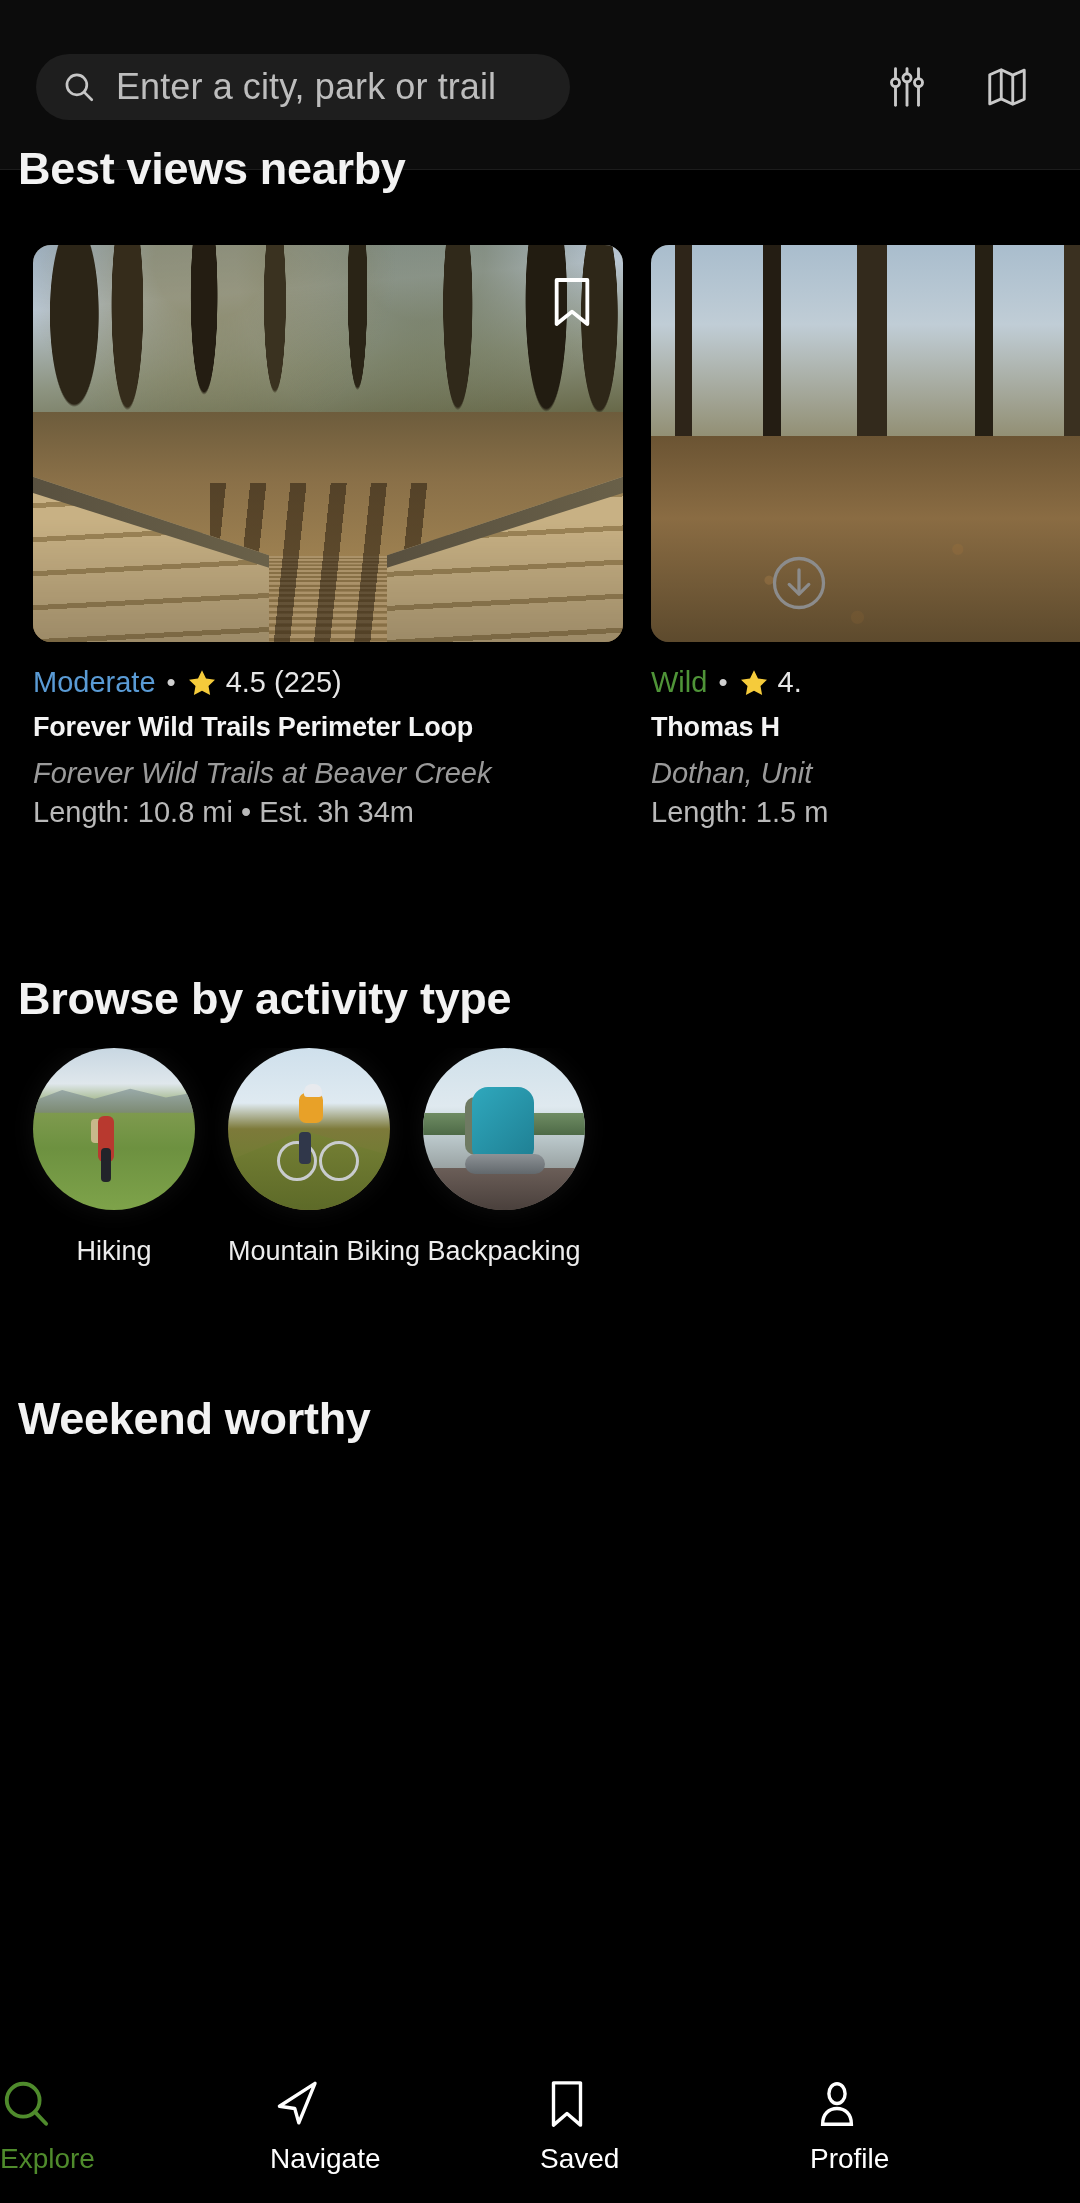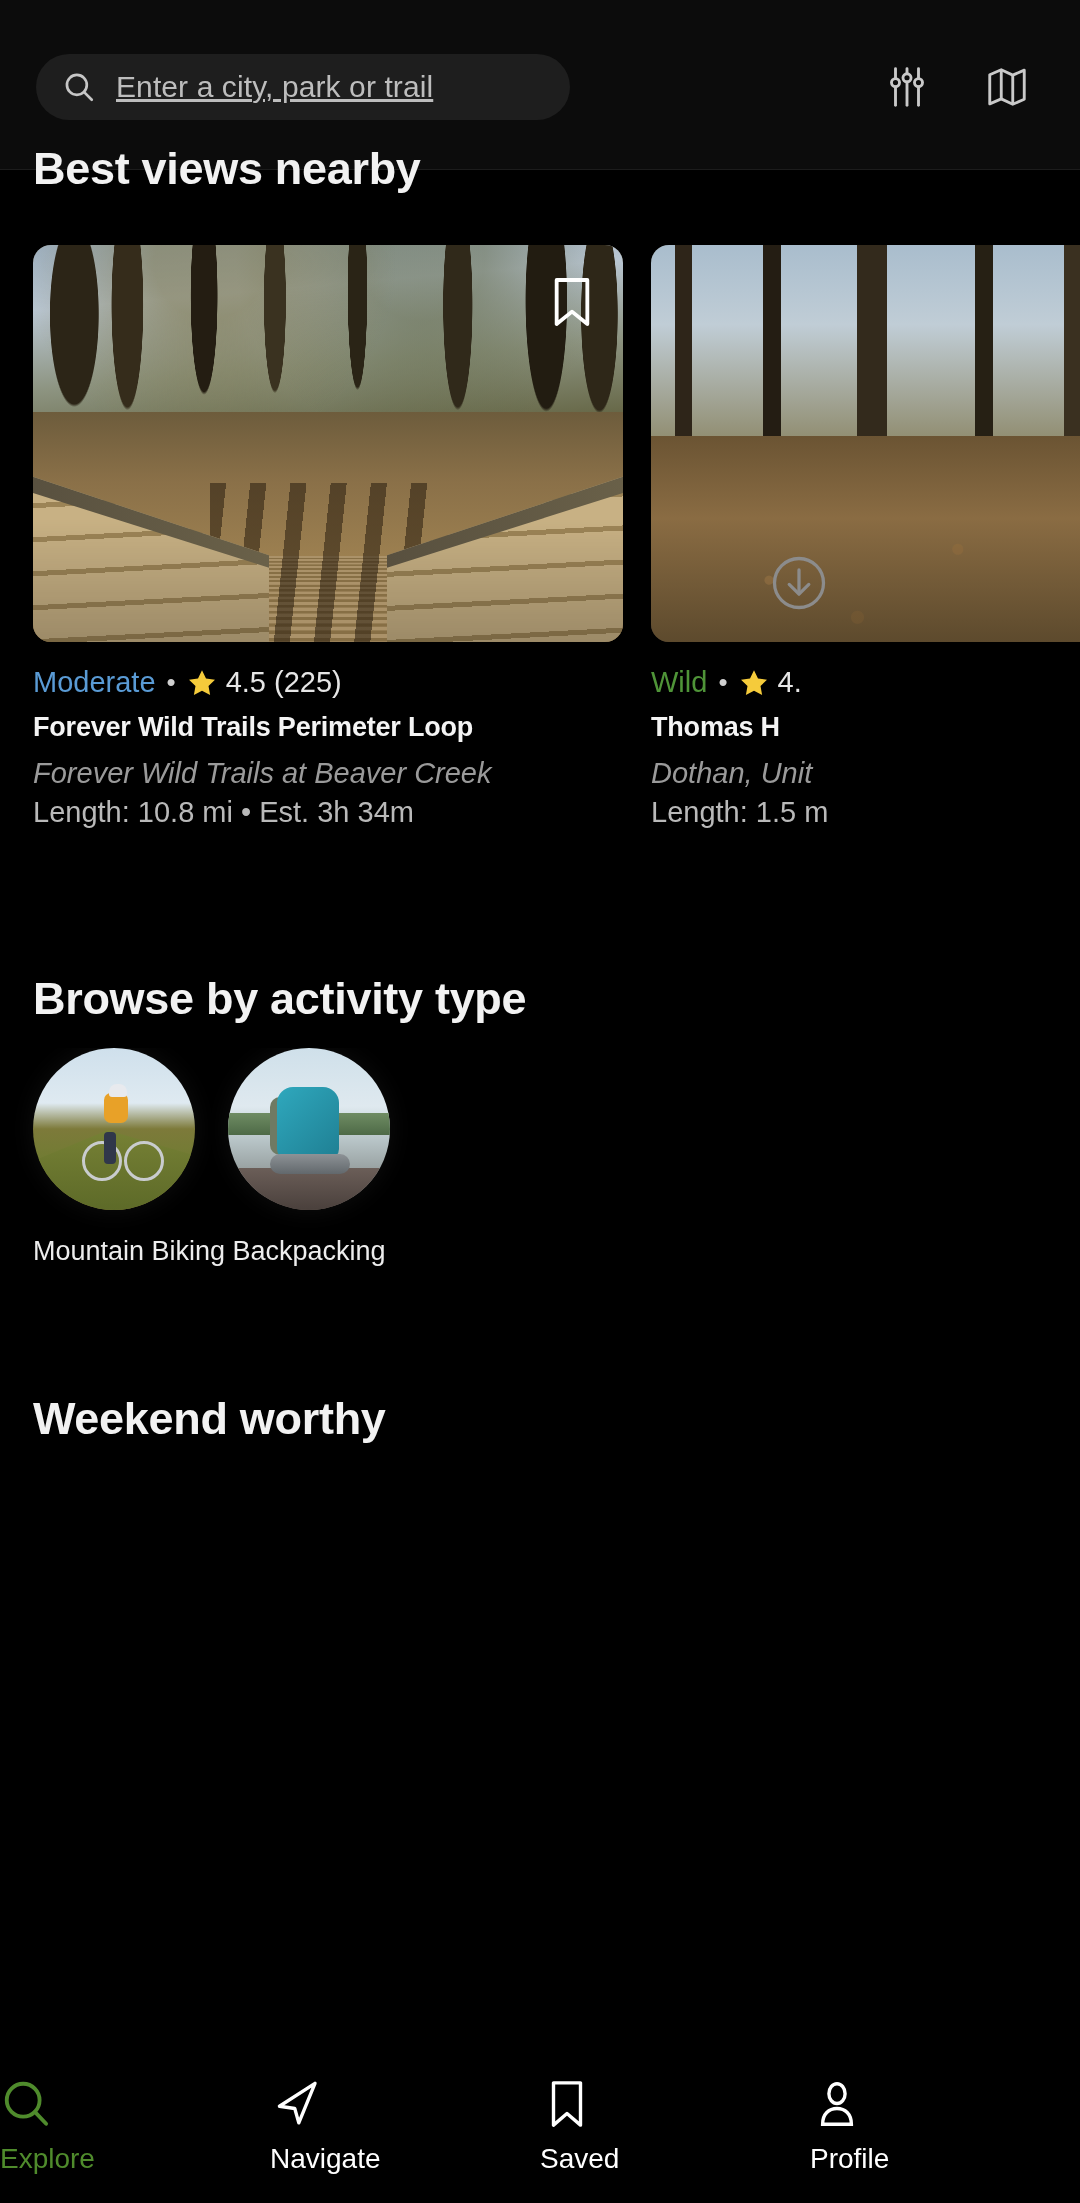--- a/index.html
+++ b/index.html
@@ -36,39 +36,38 @@
     background: #1e1e1e;
     border-radius: 33px;
     display: flex;
     align-items: center;
     padding: 0 26px;
     margin-top: 4px;
   }
   .search-icon { width: 34px; height: 34px; flex: 0 0 34px; margin-right: 20px; }
   .search-placeholder {
     color: #bdbdbd;
-    font-size: 30px;
+    font-size: 36px;
     letter-spacing: 0.1px;
     white-space: nowrap;
-    text-decoration: underline;
   }
   .header-actions {
     display: flex;
     align-items: center;
     margin-left: auto;
     margin-top: 4px;
     gap: 54px;
     padding-right: 14px;
   }
   .hdr-icon { width: 46px; height: 46px; cursor: pointer; }
 
   
   .section-title {
     position: absolute;
-    left: 33px;
+    left: 18px;
     color: #f2f2f2;
     font-size: 45px;
     font-weight: bold;
     letter-spacing: -0.3px;
   }
   #title-best-views { top: 143px; }
   #title-activity  { top: 973px; }
   #title-weekend   { top: 1393px; }
 
   
@@ -403,20 +402,30 @@
   <svg class="download-btn" viewBox="0 0 24 24" fill="none" stroke="#8c8c8c" stroke-width="1.4">
     <circle cx="12" cy="12" r="10.5"></circle>
     <line x1="12" y1="6.4" x2="12" y2="16.4" stroke-linecap="round"></line>
     <polyline points="7.8,12.6 12,16.8 16.2,12.6" stroke-linecap="round" stroke-linejoin="round"></polyline>
   </svg>
 
   <div class="section-title" id="title-activity">Browse by activity type</div>
 
   <div class="activity-row">
     <div class="activity-item">
+      <div class="activity-circle act-hiking">
+        <div class="s"></div>
+        <div class="mt"></div>
+        <div class="pk"></div>
+        <div class="p"></div>
+        <div class="p2"></div>
+      </div>
+      <div class="activity-label">Hiking</div>
+    </div>
+    <div class="activity-item">
       <div class="activity-circle act-biking">
         <div class="s"></div>
         <div class="hill"></div>
         <div class="wh1"></div>
         <div class="wh2"></div>
         <div class="leg"></div>
         <div class="rider"></div>
         <div class="helm"></div>
       </div>
       <div class="activity-label">Mountain Biking</div>

